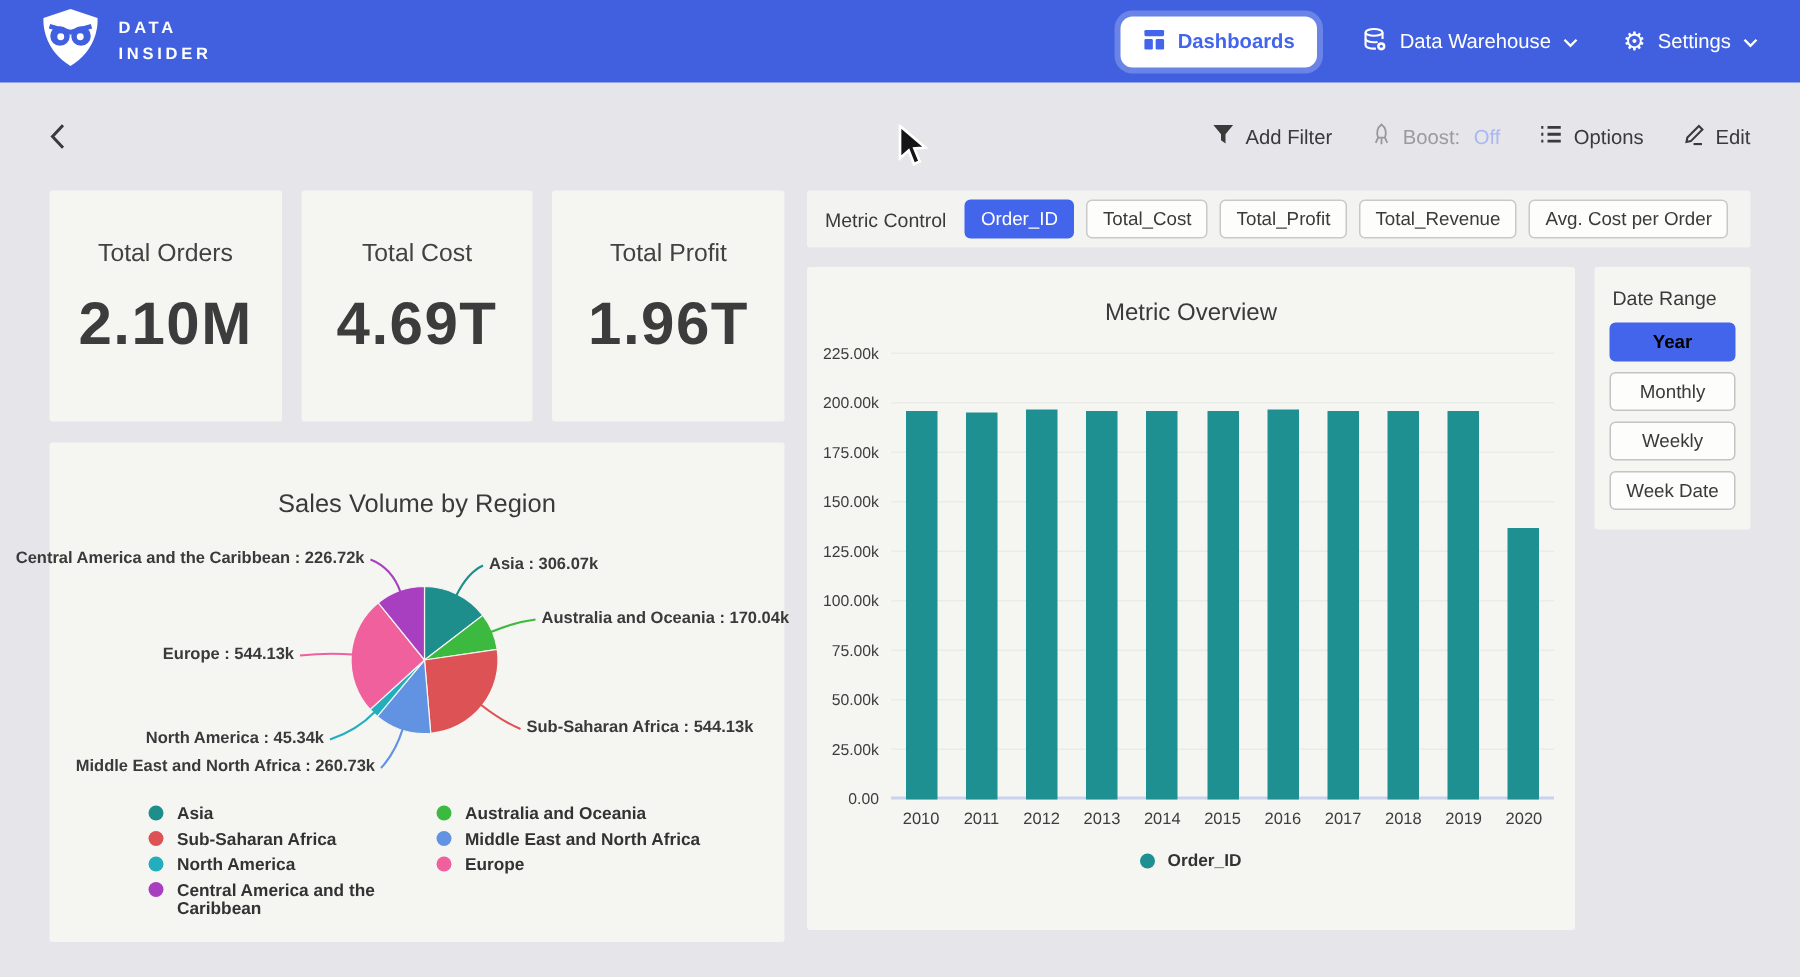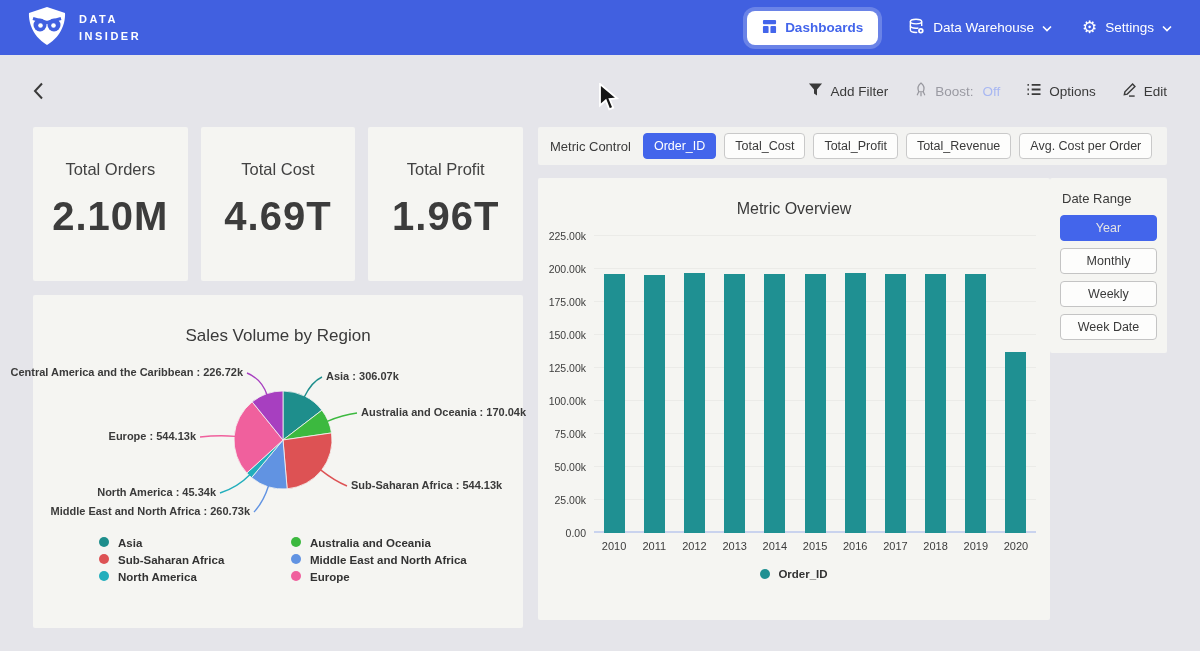--- a/index.html
+++ b/index.html
@@ -52,21 +52,21 @@
 
   
   .metric-strip { background:#f3f3f1; border-radius:2px; height:38px; display:flex; align-items:center;
                   gap:8px; padding:0 12px; margin-bottom:13px; }
   .metric-strip-label { font-size:13px; color:#3a3a3a; margin-right:4px; }
   .chip { font-size:12.5px; padding:5px 10px; border-radius:4px; border:1px solid #c9c9c9; background:#fdfdfc;
           color:#3a3a3a; cursor:pointer; font-family:inherit; }
   .chip.selected { background:#4365eb; color:#fff; border-color:#4365eb; }
 
   
-  .charts-row { display:flex; }
+  .charts-row { display:flex; gap:13px; }
   .bar-card { width:512px; flex:none; height:442px; }
   .bar-card h3 { text-align:center; padding-top:22px; font-size:16px; font-weight:500; color:#3a3a3a; }
   .bar-chart { display:flex; padding:18px 14px 0 10px; }
   .y-axis { width:46px; position:relative; height:297px; flex:none; }
   .ytick { position:absolute; right:8px; font-size:10.5px; color:#3d3d3d; }
   .plot-col { flex:1; min-width:0; }
   .plot { position:relative; height:297px; display:flex; align-items:flex-end; }
   .gridline { position:absolute; left:0; right:0; height:1px; background:#ebebe8; }
   .baseline { position:absolute; left:0; right:0; bottom:0; height:2px; background:#c9d3ee; }
   .bar-cell { flex:1; display:flex; justify-content:center; align-items:flex-end; position:relative; z-index:1; }
@@ -75,21 +75,21 @@
   .x-labels div { flex:1; text-align:center; font-size:11px; color:#3d3d3d; }
   .chart-legend { display:flex; justify-content:center; align-items:center; gap:8px; margin-top:16px;
                   font-size:11.5px; font-weight:bold; color:#333; }
 
   
   .date-card { flex:1; height:175px; padding:11px 10px; }
   .date-title { font-size:13px; color:#3a3a3a; margin:2px 0 9px 2px; }
   .date-btn { display:block; width:100%; text-align:center; font-size:12.5px; padding:5px 0; margin-bottom:7px;
               border:1px solid #c4c4c4; border-radius:4px; background:#fdfdfc; color:#3a3a3a; cursor:pointer;
               font-family:inherit; }
-  .date-btn.selected { background:#4365eb; color:#e5e5e5; border-color:#4365eb; }
+  .date-btn.selected { background:#4365eb; color:#000000; border-color:#4365eb;font-weight:bold; }
 
   .cursor { position:absolute; left:597px; top:83px; z-index:99; }
 </style>
 </head>
 <body>
 
 <nav class="navbar">
   <div class="brand">
     <span>
       <svg width="38" height="40" viewBox="0 0 38 40">
@@ -243,20 +243,24 @@
               <span>Asia</span>
             </div>
             <div class="leg-item">
               <span class="leg-dot" style="background: rgb(221, 82, 84);"></span>
               <span>Sub-Saharan Africa</span>
             </div>
             <div class="leg-item">
               <span class="leg-dot" style="background: rgb(34, 174, 188);"></span>
               <span>North America</span>
             </div>
+            <div class="leg-item">
+              <span class="leg-dot" style="background: rgb(167, 63, 192);"></span>
+              <span>Central America and the Caribbean</span>
+            </div>
           </div>
           <div class="col">
             <div class="leg-item">
               <span class="leg-dot" style="background: rgb(60, 185, 63);"></span>
               <span>Australia and Oceania</span>
             </div>
             <div class="leg-item">
               <span class="leg-dot" style="background: rgb(97, 147, 226);"></span>
               <span>Middle East and North Africa</span>
             </div>

